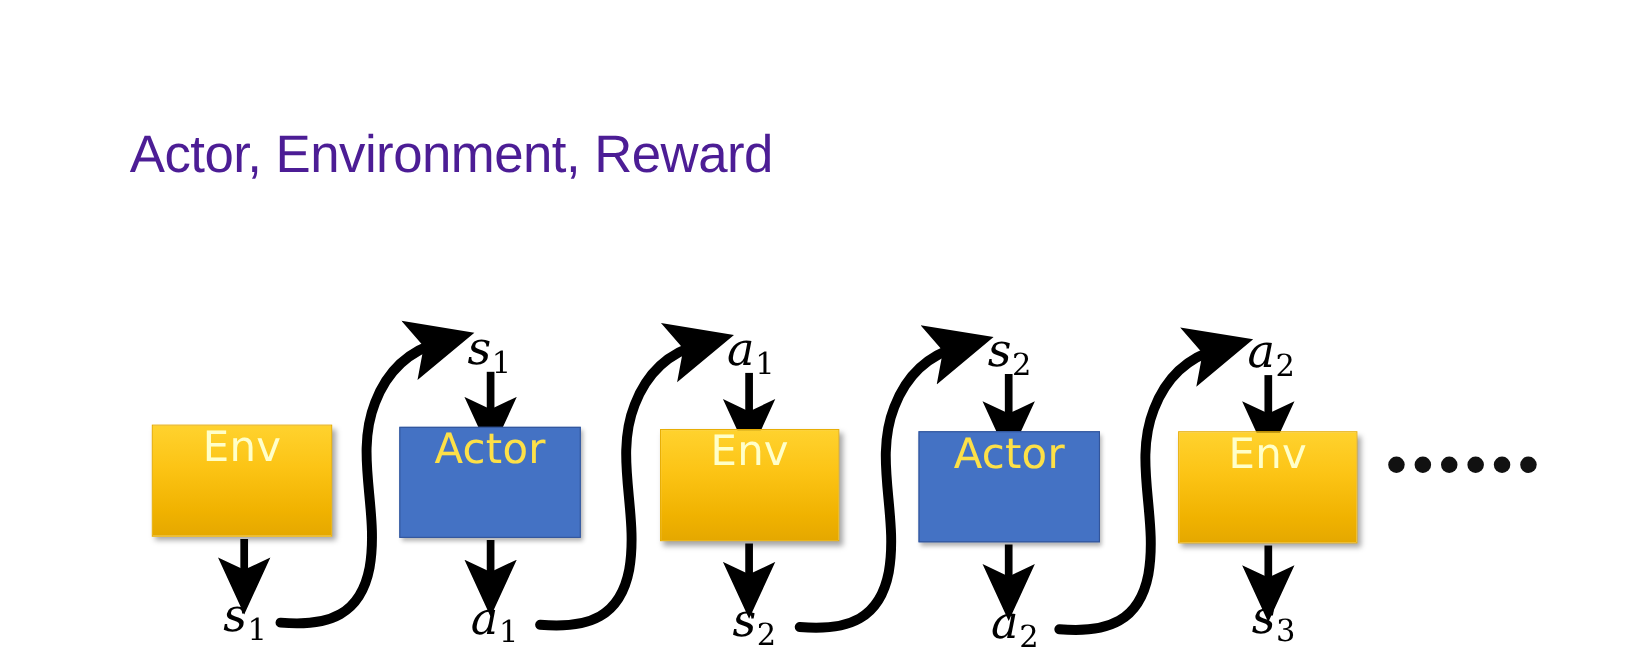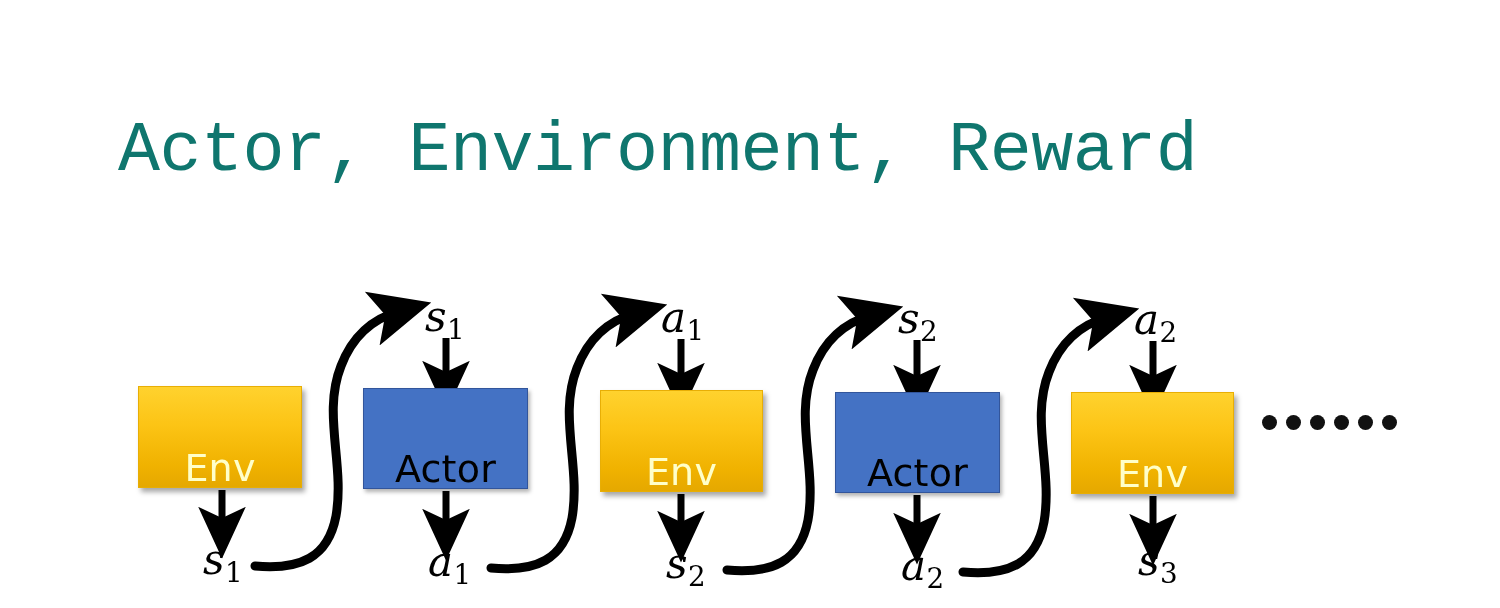--- a/index.html
+++ b/index.html
@@ -21,25 +21,25 @@
     width: 1500px;
     height: 608px;
     background: #ffffff;
   }
 
   
   #slide-title {
     position: absolute;
     left: 118px;
     top: 117px;
-    font-family: Liberation Mono, monospace;
-    font-size: 70px;
+    font-family: Liberation Sans, sans-serif;
+    font-size: 48px;
     font-weight: 300;
     letter-spacing: -0.5px;
-    color: #0f766e;
+    color: #4c1d95;
     white-space: nowrap;
     line-height: 1.0;
   }
 
   
   #diagram {
     position: absolute;
     left: 0; top: 0;
     width: 1500px;
     height: 608px;
@@ -51,40 +51,40 @@
     left: 0; top: 0;
     width: 1500px;
     height: 608px;
     pointer-events: none;
   }
 
   
   .node-box {
     position: absolute;
     display: flex;
-    align-items: flex-end;
+    align-items: flex-start;
     justify-content: center;
     box-sizing: border-box;
     font-size: 38px;
     font-weight: 400;
     line-height: 1;
     letter-spacing: 0.2px;
     font-family: "DejaVu Sans", "Liberation Sans", sans-serif;
   }
 
   .node-box.env {
     background: linear-gradient(to bottom, #FFD22E 0%, #FCC415 38%, #F0B200 78%, #E5A800 100%);
     color: #FFFFC9;
     border: 1px solid #E8AE05;
     box-shadow: 3px 4px 5px rgba(0,0,0,0.35);
   }
 
   .node-box.actor {
     background: #4472C4;
-    color: #000000;
+    color: #fde047;
     border: 1px solid #32559B;
     box-shadow: 2px 3px 4px rgba(0,0,0,0.30);
   }
 
   
   .math-label {
     position: absolute;
     font-family: "DejaVu Serif", "Liberation Serif", serif;
     font-style: italic;
     font-size: 42px;

